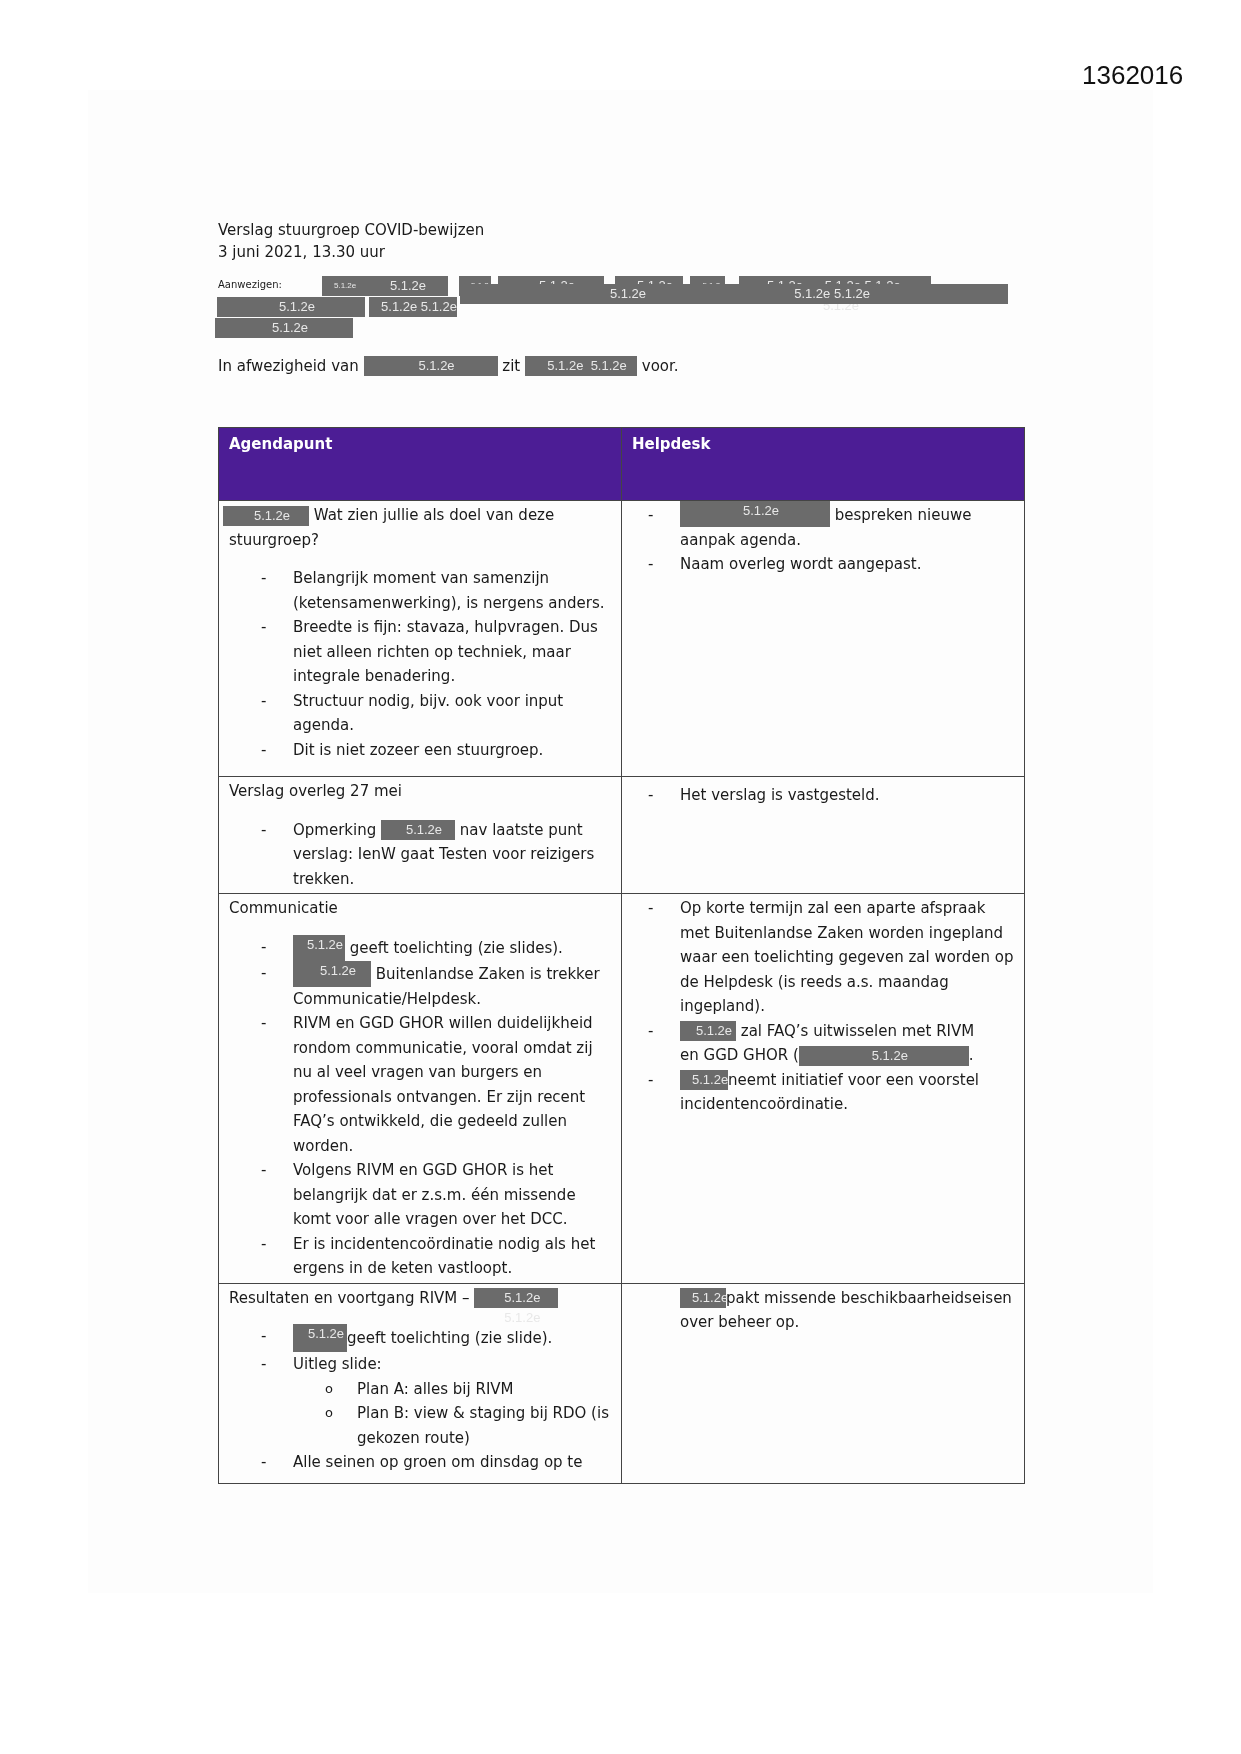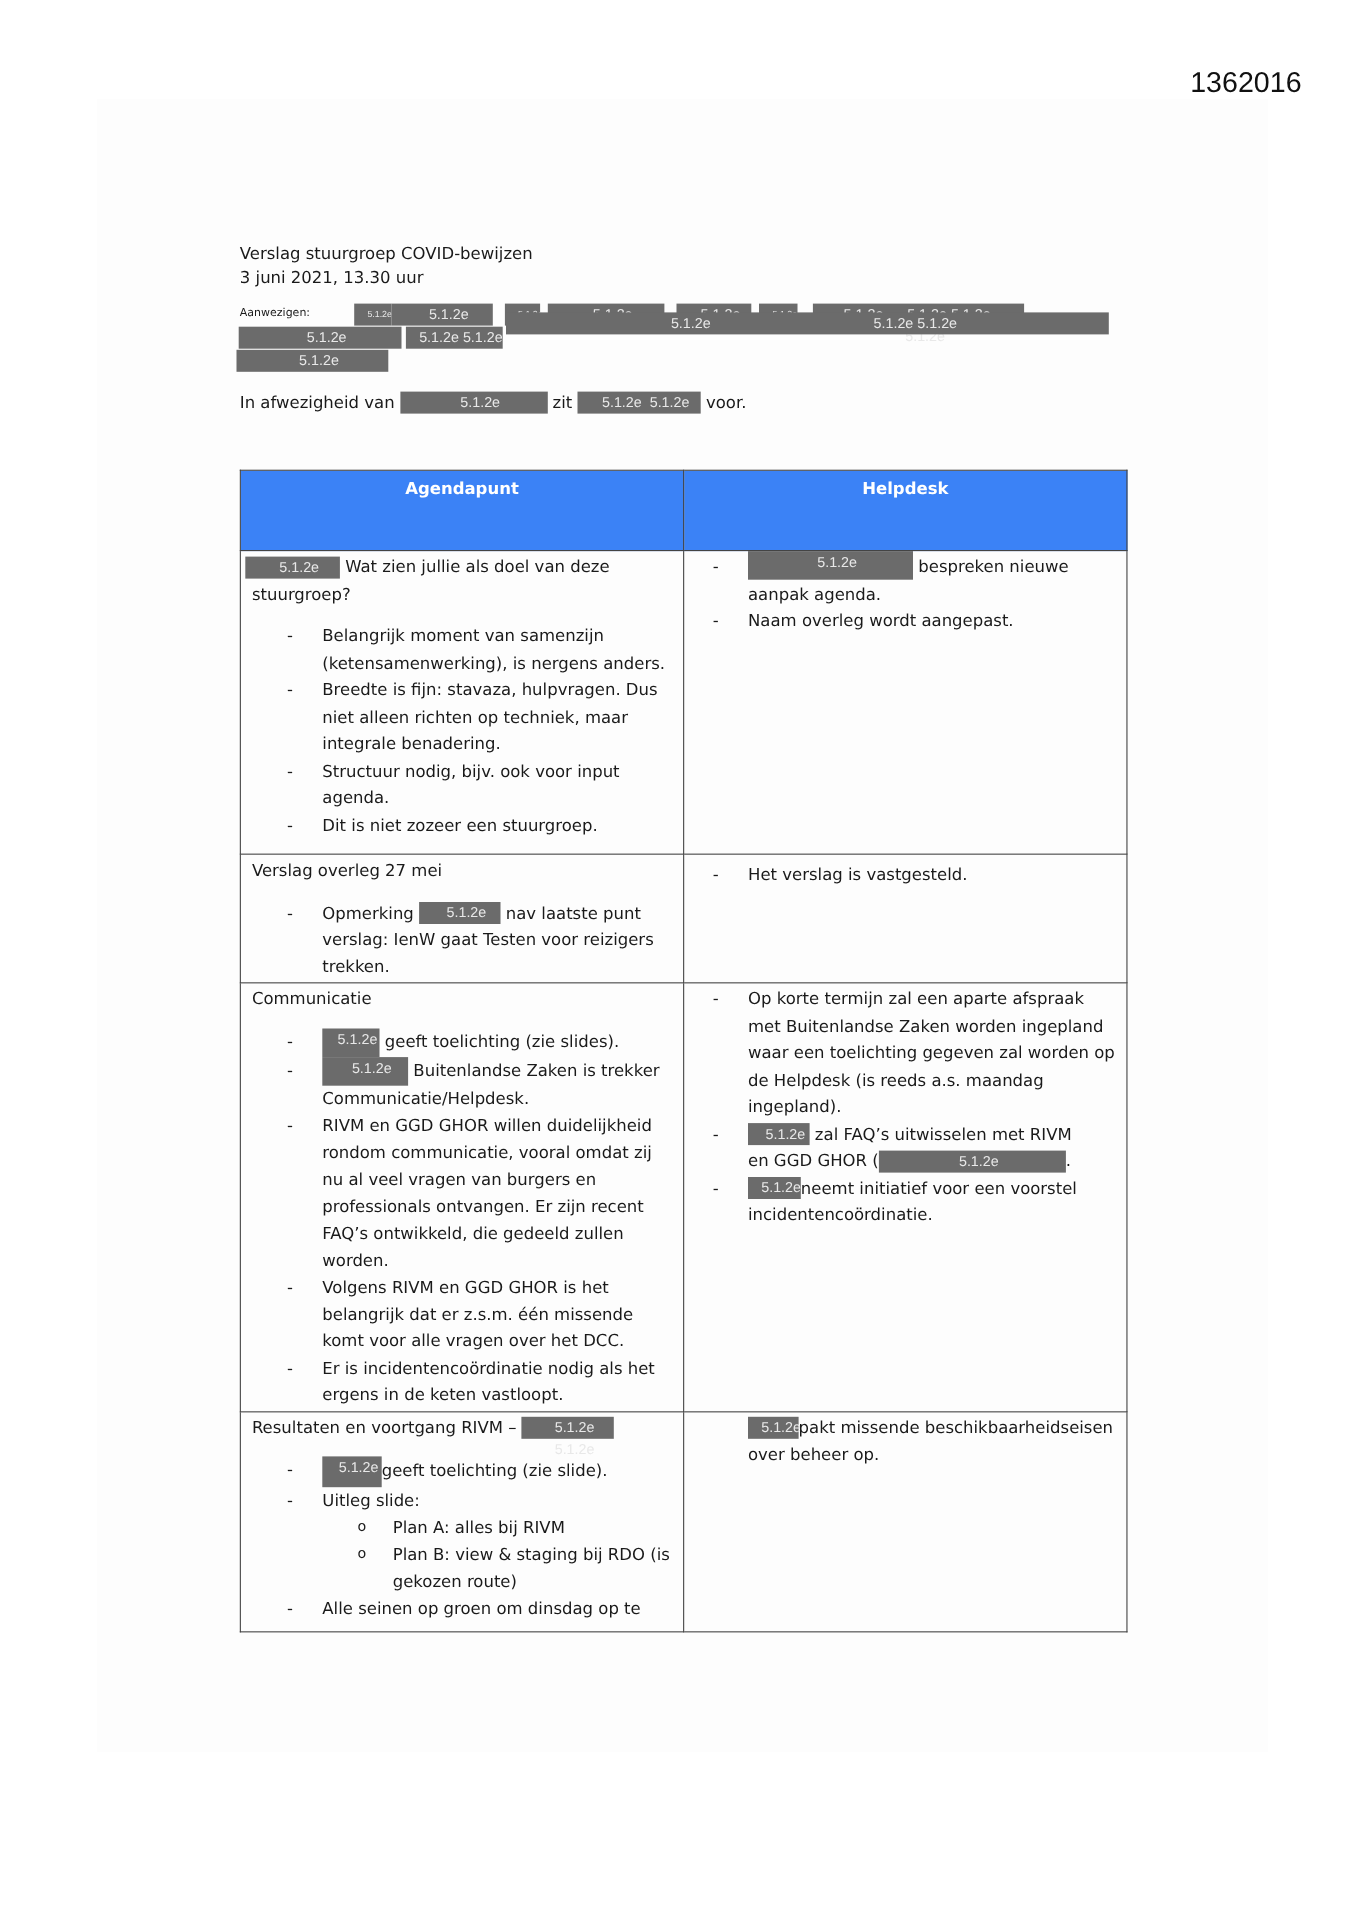--- a/index.html
+++ b/index.html
@@ -31,21 +31,21 @@
 
   table.minutes {
     position: absolute; left: 218px; top: 427px; width: 806px;
     border-collapse: collapse; table-layout: fixed;
     font-family: "DejaVu Sans", sans-serif; font-size: 15px; line-height: 24.5px; color: #1a1a1a;
   }
   table.minutes td, table.minutes th {
     border: 1.5px solid #444; vertical-align: top; padding: 2px 10px 2px 10px;
   }
   table.minutes th {
-    background: #3b82f6; color: #fff; text-align: center; font-weight: bold; height: 66px;
+    background: #4c1d95; color: #fff; text-align: left; font-weight: bold; height: 66px;
     padding-top: 4px;
   }
   ul.dash { list-style: none; margin: 14px 0 0 0; padding: 0 0 0 64px; }
   ul.dash li { position: relative; }
   ul.dash li::before { content: "-"; position: absolute; left: -32px; }
   ul.dash.tight { margin-top: 0; padding-left: 48px; }
   ul.dash.tight li::before { left: -32px; }
   ul.circ { list-style: none; margin: 0; padding: 0 0 0 64px; }
   ul.circ li { position: relative; }
   ul.circ li::before { content: "o"; position: absolute; left: -32px; font-size: 13px; }

